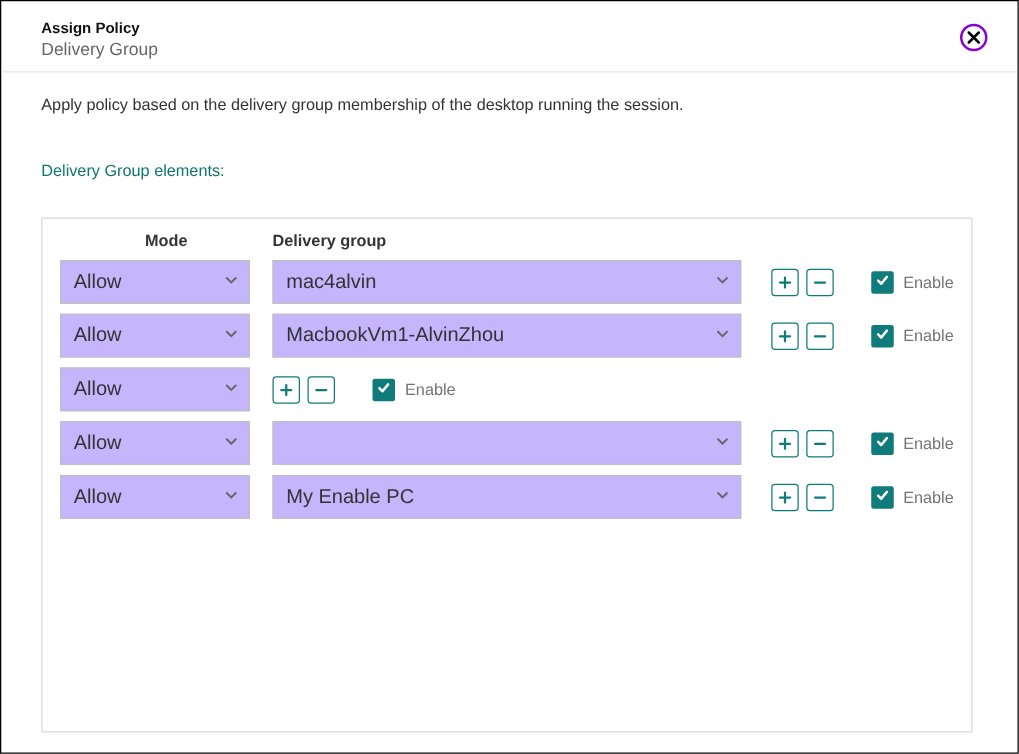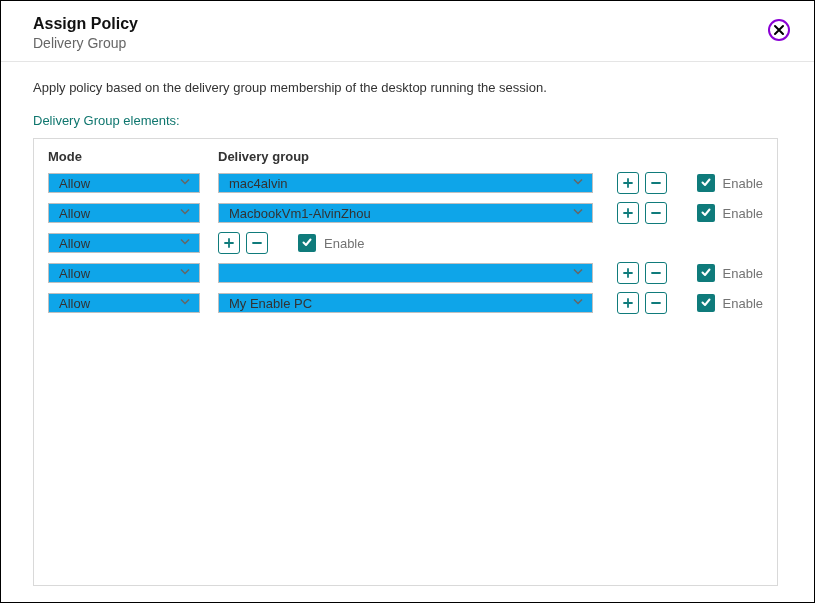--- a/index.html
+++ b/index.html
@@ -13,21 +13,21 @@
     border: 1px solid #000;
     display: flex;
     flex-direction: column;
   }
   .header {
     padding: 14px 32px 10px 32px;
     position: relative;
     border-bottom: 1px solid #e5e5e5;
   }
   .title {
-    font-size: 16px;
+    font-size: 12px;
     font-weight: 700;
     color: #111;
   }
   .subtitle {
     font-size: 14px;
     color: #666;
     margin-top: 2px;
   }
   .close-btn {
     position: absolute;
@@ -40,20 +40,21 @@
     align-items: center;
     justify-content: center;
   }
   .close-btn svg { display: block; }
 
   .body {
     padding: 18px 36px 0 32px;
     flex: 1;
     display: flex;
     flex-direction: column;
+    gap: 20px;
   }
   .desc {
     font-size: 13px;
     color: #333;
     margin-bottom: 18px;
   }
   .elements-label {
     font-size: 13px;
     color: #0f766e;
     margin-bottom: 10px;
@@ -67,45 +68,46 @@
   }
   .grid-header {
     display: flex;
     gap: 0;
     margin-bottom: 8px;
   }
   .col-mode-hdr {
     width: 170px;
     font-weight: 700;
     font-size: 13px;
+    text-align: center;
   }
   .col-group-hdr {
     flex: 1;
     font-weight: 700;
     font-size: 13px;
   }
   .row {
     display: flex;
     align-items: center;
     margin-bottom: 8px;
   }
   .col-mode { width: 170px; padding-right: 18px; }
   .col-group { flex: 1; padding-right: 24px; max-width: 400px; }
   .col-actions { width: 56px; display: flex; gap: 6px; }
   .col-enable { flex: 0 0 auto; display: flex; align-items: center; gap: 8px; padding-left: 24px; }
 
   .select {
     position: relative;
     border: 1px solid #bfbfbf;
-    height: 20px;
-    background: #0ea5e9;
+    height: 35px;
+    background: #c4b5fd;
     display: flex;
     align-items: center;
     padding: 0 26px 0 10px;
-    font-size: 13px;
+    font-size: 16px;
     color: #333;
     cursor: pointer;
     width: 100%;
   }
   .select .chev {
     position: absolute;
     right: 8px;
     top: 50%;
     transform: translateY(-50%);
     pointer-events: none;

